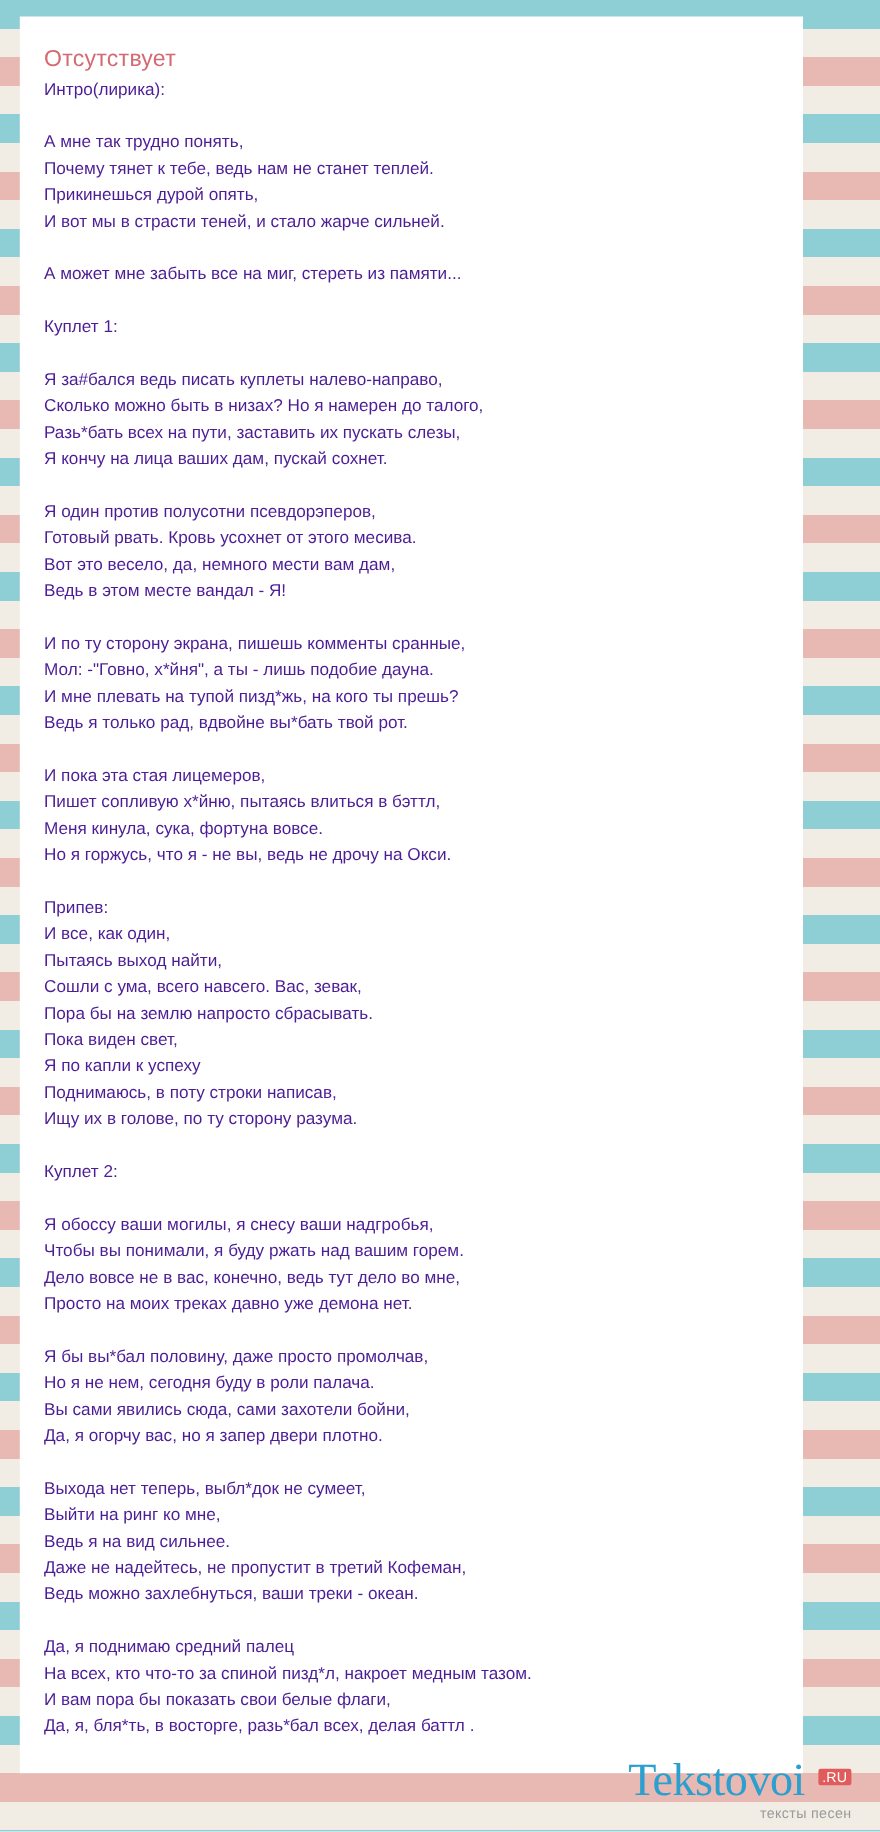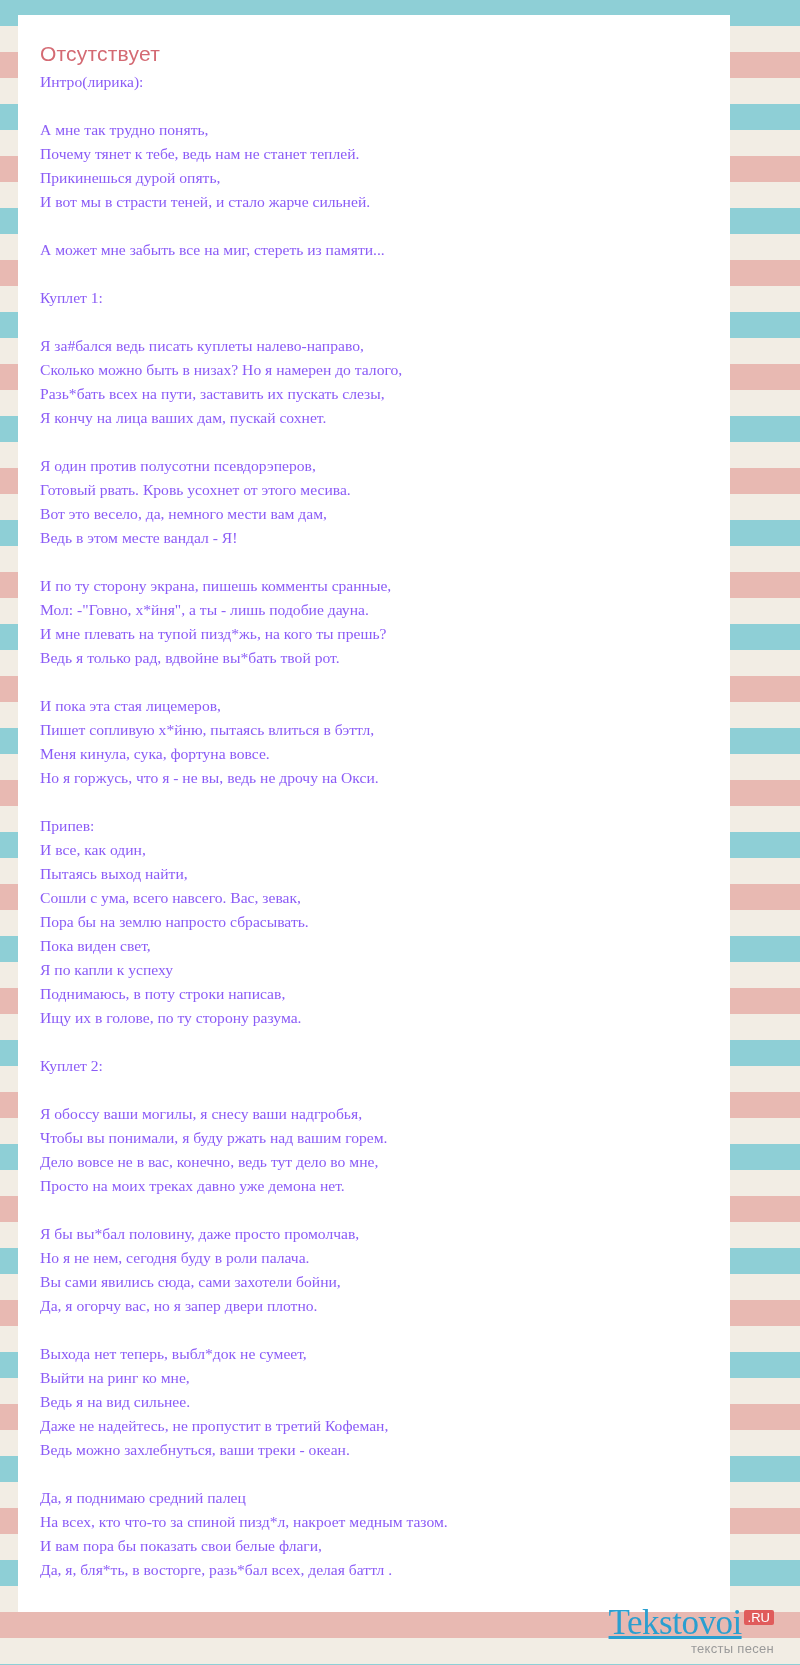--- a/index.html
+++ b/index.html
@@ -54,49 +54,48 @@
     margin-bottom: 11px;
   }
   .artist-line .artist-link {
     color: #2a9fd0;
     text-decoration: none;
     cursor: pointer;
   }
   .lyrics {
     font-size: 15.6px;
     line-height: 1.54;
-    color: #8b5cf6;
+    color: #4c1d95;
     white-space: pre-wrap;
     word-wrap: break-word;
-    font-family: Liberation Serif, serif;
+    font-family: Liberation Sans, sans-serif;
   }
   .footer-logo {
     position: absolute;
     right: 26px;
     bottom: 10px;
     text-align: right;
     line-height: 1;
     user-select: none;
   }
   .logo-main {
     font-family: "Liberation Serif", serif;
-    font-size: 35px;
+    font-size: 42px;
     color: #2a9fd0;
     letter-spacing: -0.5px;
     display: inline-block;
-    text-decoration: underline;
   }
   .logo-ru {
     display: inline-block;
     background: #e05b5b;
     color: #ffffff;
     font-family: "Liberation Sans", sans-serif;
     font-size: 13px;
     padding: 1px 4px 1px 4px;
-    margin-left: 2px;
+    margin-left: 12px;
     vertical-align: 12px;
     border-radius: 2px;
   }
   .logo-sub {
     font-size: 13px;
     color: #9a9a9a;
     margin-top: 2px;
     letter-spacing: 0.3px;
   }
 </style>

